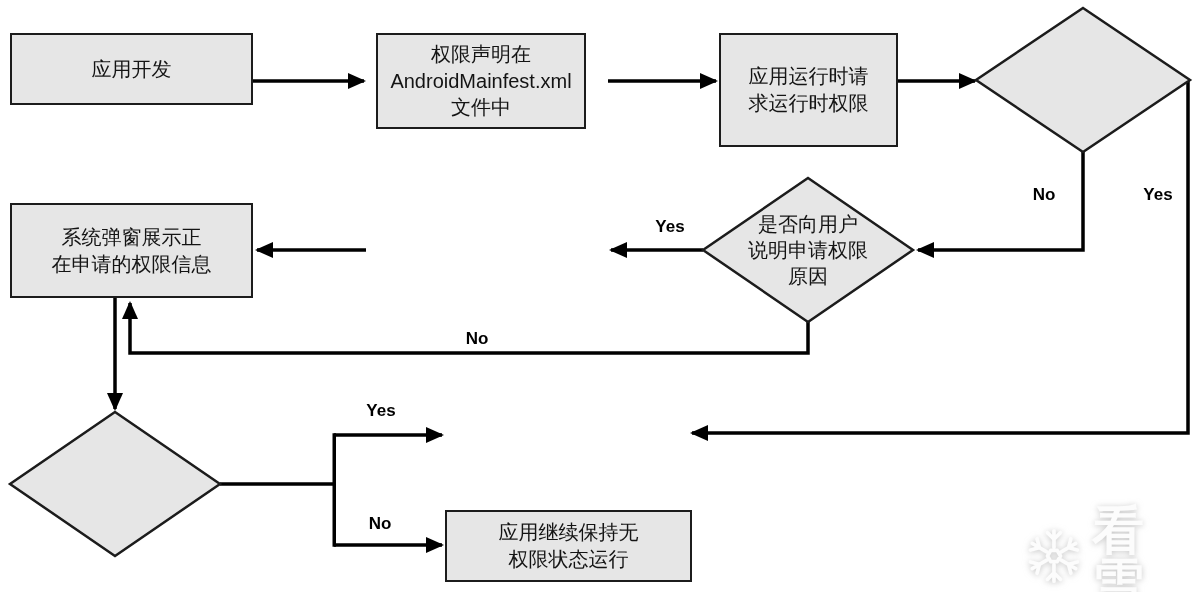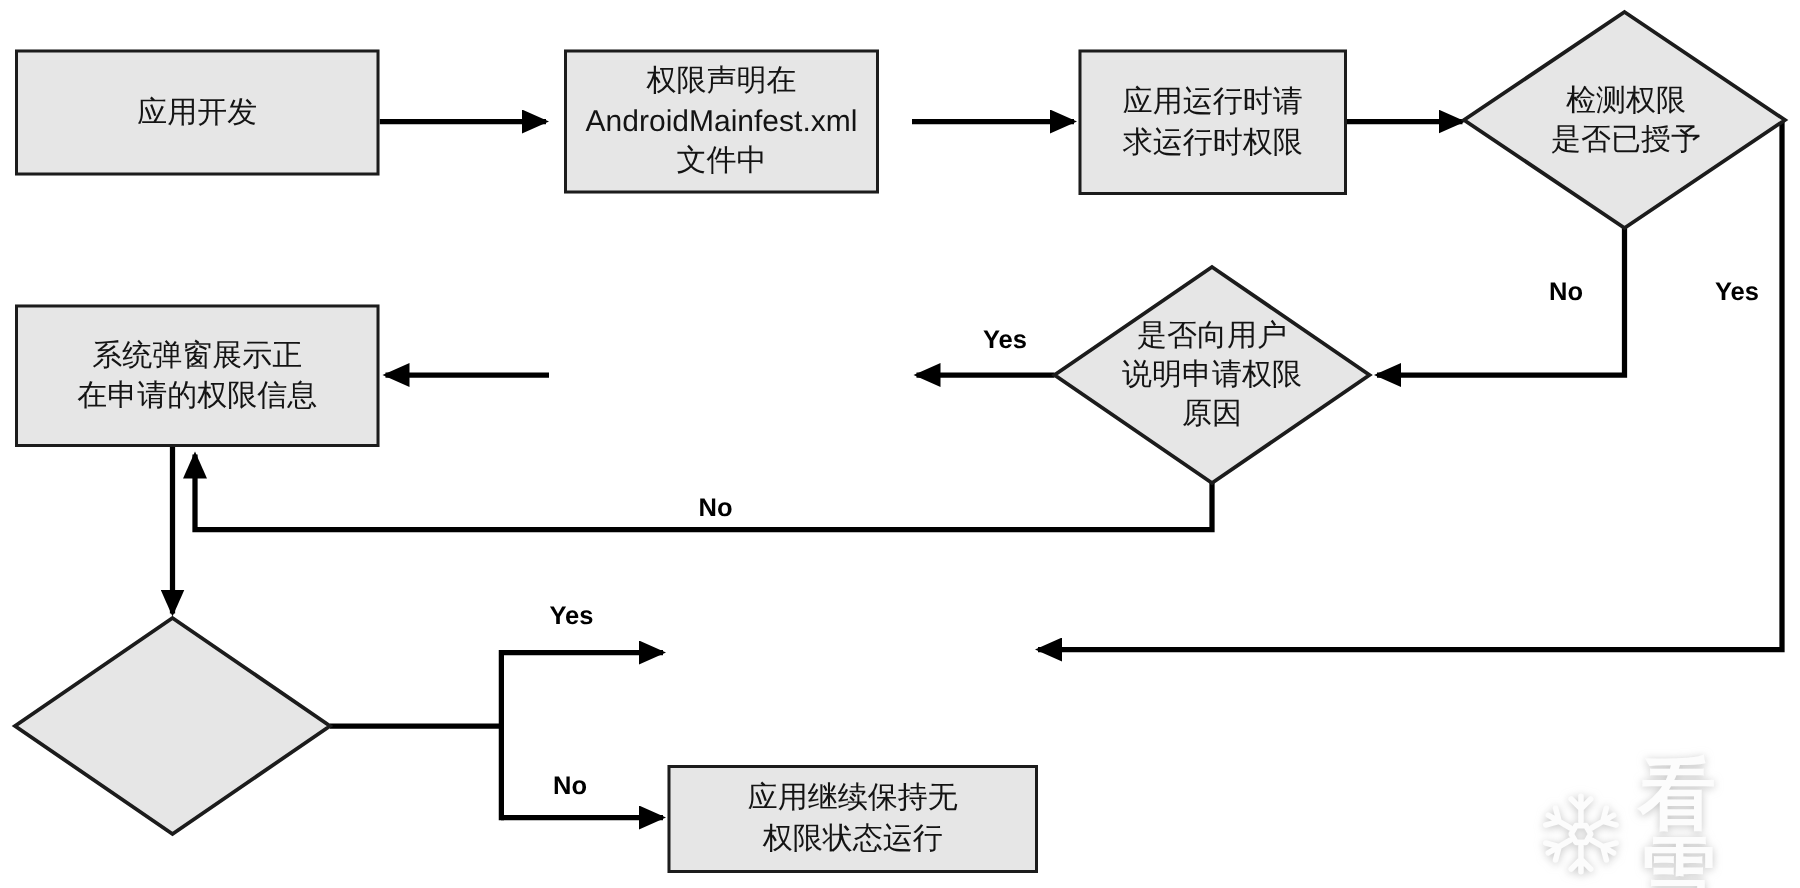--- a/index.html
+++ b/index.html
@@ -59,51 +59,47 @@
       <path d="M334 545 H442" marker-end="url(#ah)"></path>
     </g>
 
     <g fill="#e6e6e6" stroke="#1c1c1c" stroke-width="2.5">
       <polygon points="1083,8 1190,80 1083,152 976,80"></polygon>
       <polygon points="808,178 913,250 808,322 703,250"></polygon>
       <polygon points="115,412 220,484 115,556 10,484"></polygon>
     </g>
   </svg>
 
-  <div class="node" style="left:10px;top:33px;width:243px;height:84px">
+  <div class="node" style="left:10px;top:33px;width:243px;height:72px">
     <span>应用开发</span>
   </div>
 
   <div class="node" style="left:376px;top:33px;width:210px;height:96px">
     <span>权限声明在
 AndroidMainfest.xml
 文件中</span>
   </div>
 
-  <div class="node" style="left:719px;top:33px;width:179px;height:97px">
+  <div class="node" style="left:719px;top:33px;width:179px;height:114px">
     <span>应用运行时请
 求运行时权限</span>
   </div>
 
 
   <div class="node" style="left:10px;top:203px;width:243px;height:95px">
     <span>系统弹窗展示正
 在申请的权限信息</span>
   </div>
 
 
   <div class="node" style="left:445px;top:510px;width:247px;height:72px">
     <span>应用继续保持无
 权限状态运行</span>
   </div>
 
-  <div class="dtext" style="left:984px;top:38px;width:200px;height:84px">
-    <span>检测权限
-是否已授予</span>
-  </div>
 
   <div class="dtext" style="left:708px;top:208px;width:200px;height:84px">
     <span>是否向用户
 说明申请权限
 原因</span>
   </div>
 
 
   <div class="elabel" style="left:1044px;top:195px">No</div>
   <div class="elabel" style="left:1158px;top:195px">Yes</div>

